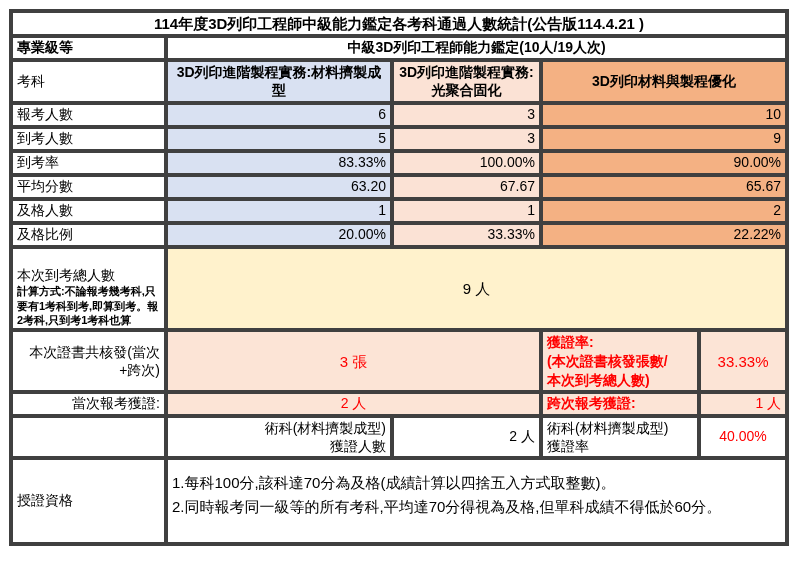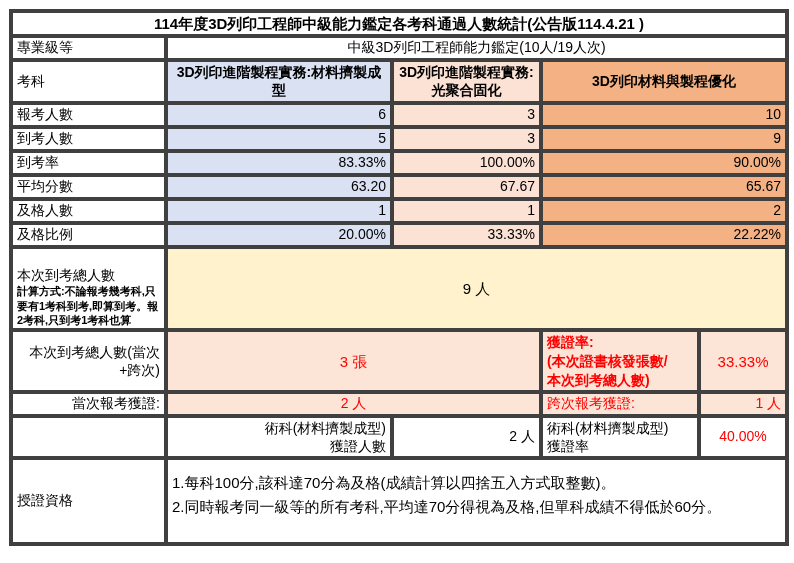--- a/index.html
+++ b/index.html
@@ -26,21 +26,21 @@
   tr.h-level{height:23px}
   tr.h-subjects{height:43px}
   tr.h-stat{height:23px}
   tr.h-att{height:70px}
   tr.h-cert{height:58px}
   tr.h-cross{height:20px}
   tr.h-tech1{height:37px}
   tr.h-tech2{height:39px}
   tr.h-qual{height:86px}
 
-  .b{font-weight:normal}
+  .b{font-weight:bold}
   .c{text-align:center}
   .r{text-align:right}
   .l{text-align:left}
   .red{color:var(--red)}
   .bg-blue{background:var(--blue)}
   .bg-peach{background:var(--peach)}
   .bg-orange{background:var(--orange)}
   .bg-yellow{background:var(--yellow)}
   .bg-pink{background:var(--pink)}
 
@@ -123,21 +123,21 @@
 
   <tr class="h-att">
     <td class="att-cell l">
       <div class="att-label">本次到考總人數</div>
       <div class="att-note">計算方式:不論報考幾考科,只要有1考科到考,即算到考。報2考科,只到考1考科也算</div>
     </td>
     <td colspan="4" class="c big-val bg-yellow">9 人</td>
   </tr>
 
   <tr class="h-cert">
-    <td class="r two-line">本次到考總人數(當次+跨次)</td>
+    <td class="r two-line">本次證書共核發(當次+跨次)</td>
     <td colspan="2" class="c red big-val bg-pink">3 張</td>
     <td class="l bg-pink">
       <div class="rate-label red">獲證率:</div>
       <div class="rate-label red">(本次證書核發張數/</div>
       <div class="rate-label red">本次到考總人數)</div>
     </td>
     <td class="c red big-val bg-pink">33.33%</td>
   </tr>
 
   <tr class="h-cross">

